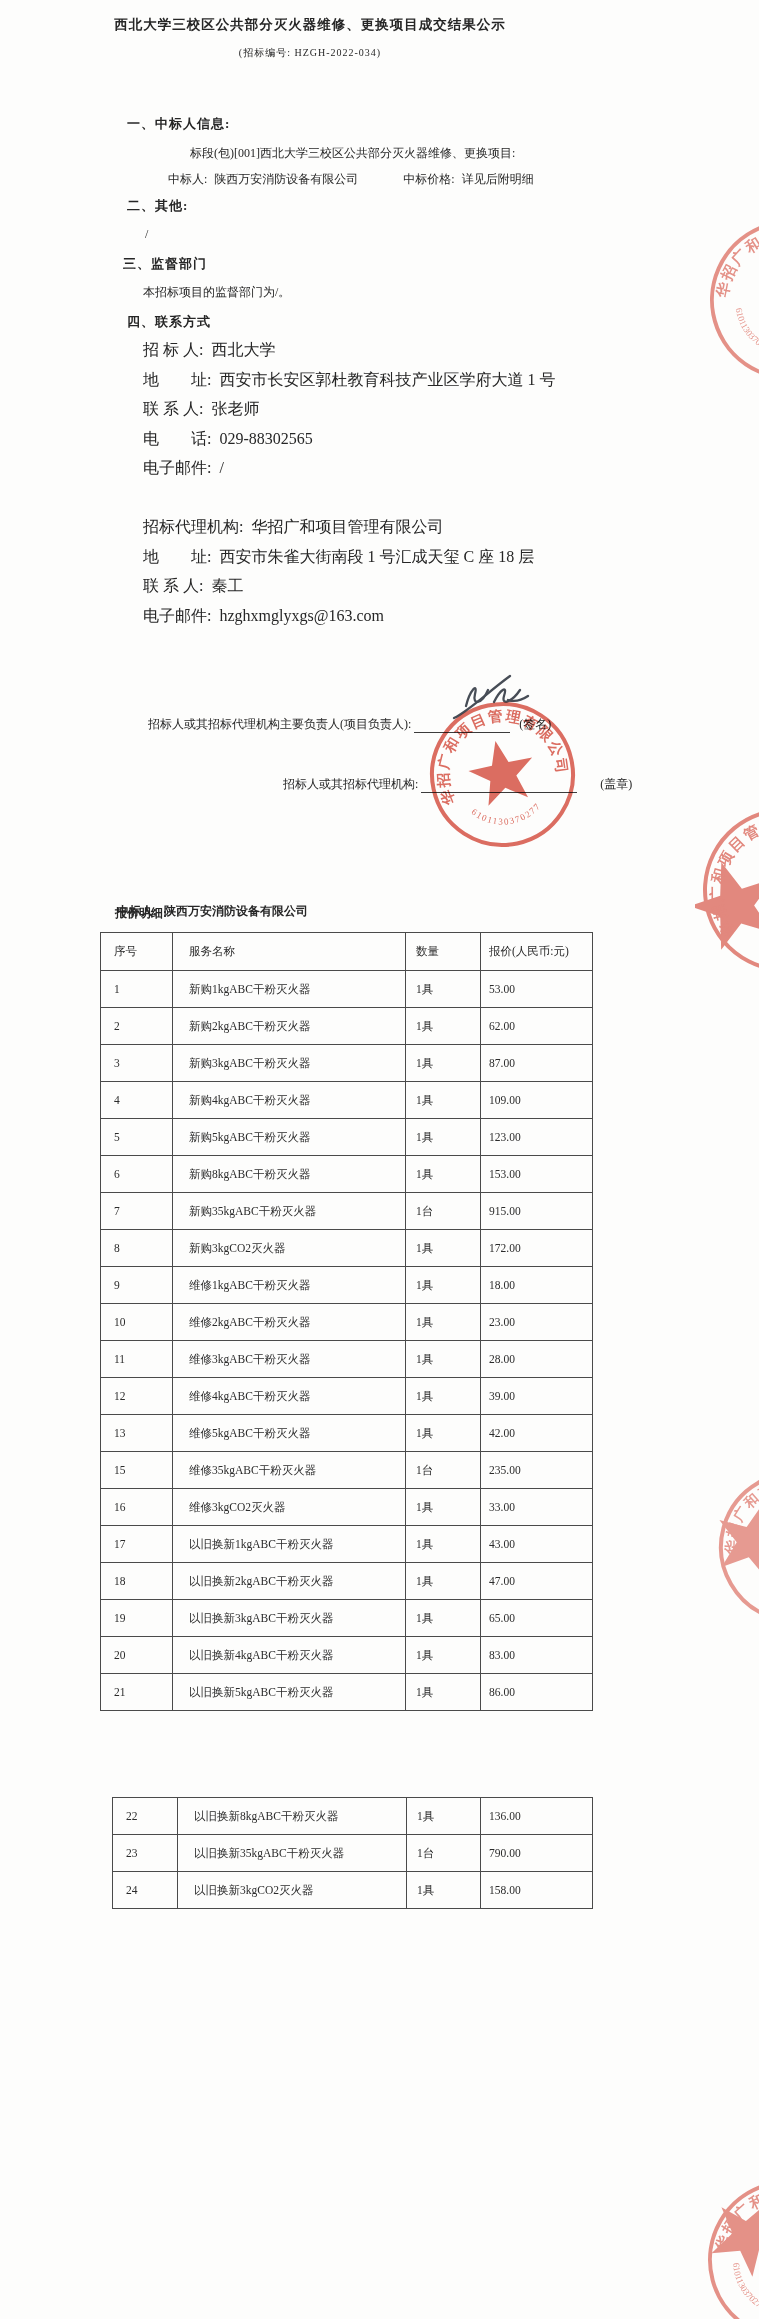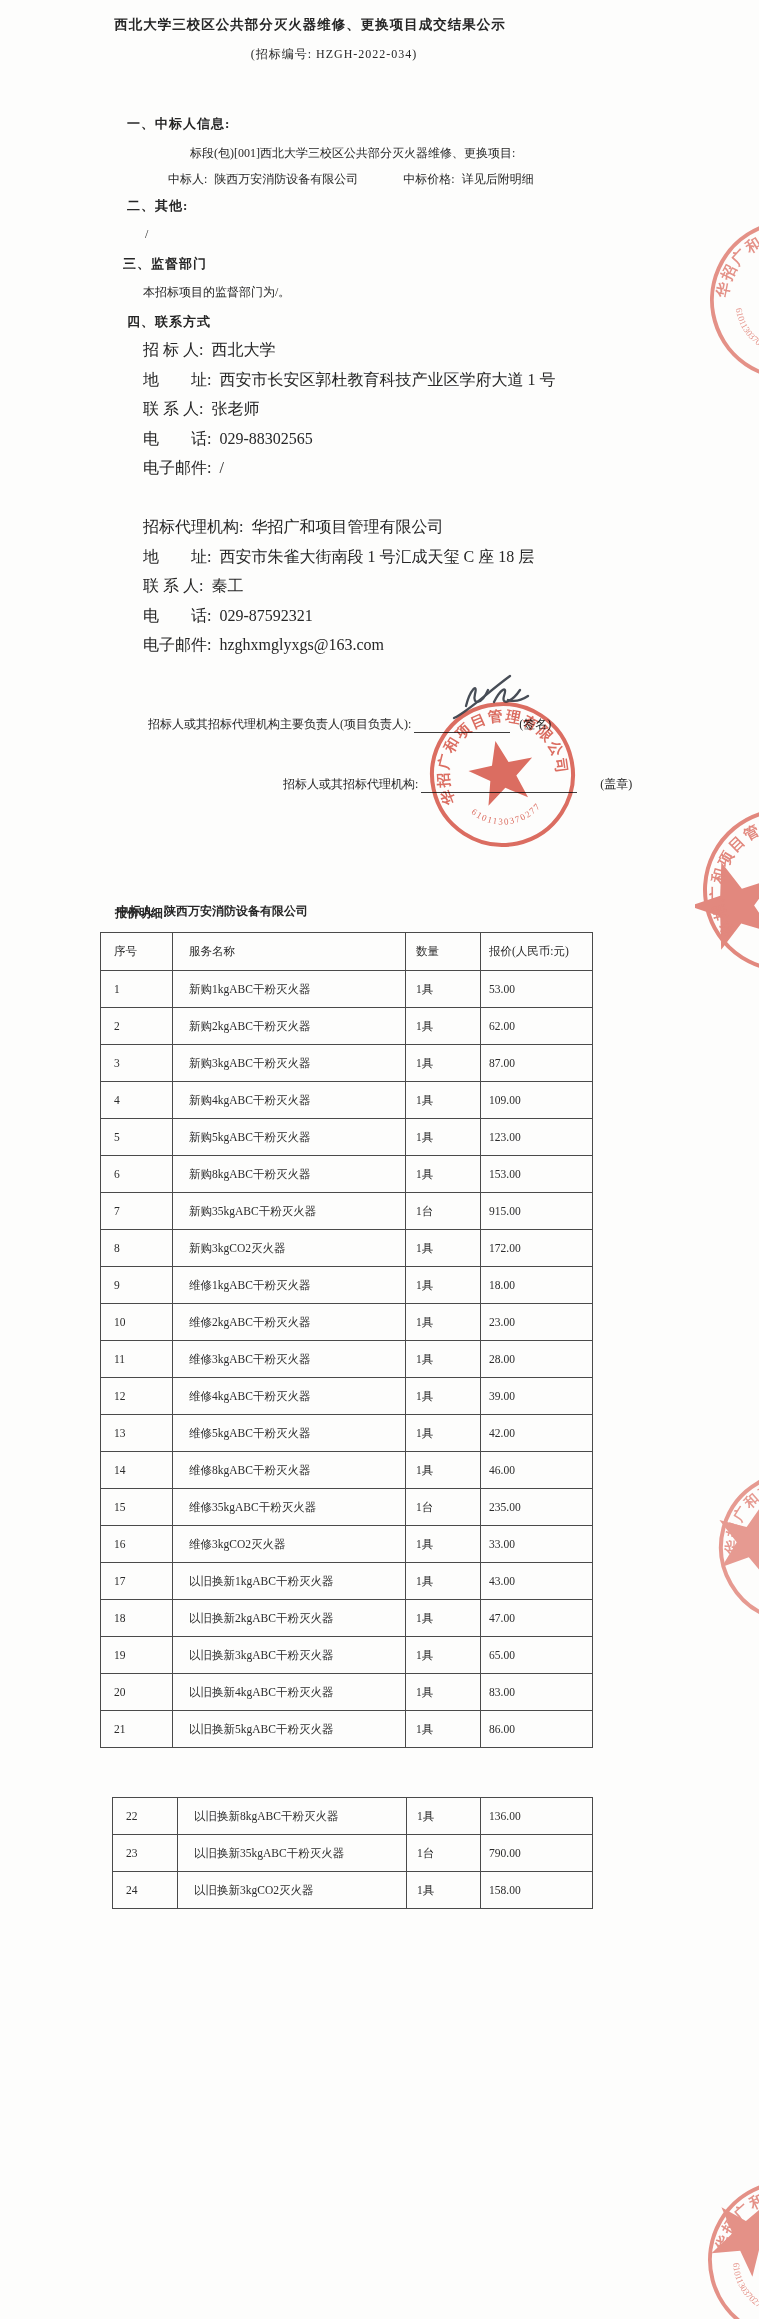--- a/index.html
+++ b/index.html
@@ -4,21 +4,21 @@
 <style>
   html,body{margin:0;padding:0;background:#e8e8e8;}
   .page{
     position:relative;width:759px;height:2319px;margin:0 auto;
     background:#fdfdfc;overflow:hidden;
     font-family:"Liberation Serif","DejaVu Serif",serif;
     color:#262626;
   }
   .abs{position:absolute;white-space:nowrap;}
   .title{font-size:13.5px;font-weight:600;letter-spacing:1px;}
-  .subtitle{font-size:12px;letter-spacing:1px;padding-left:24px;}
+  .subtitle{font-size:10px;letter-spacing:1px;}
   .center{left:0;width:620px;text-align:center;}
   .heading{font-size:13px;font-weight:bold;letter-spacing:1px;}
   .body{font-size:12px;}
   .bold{font-weight:bold;}
   .crow{height:29.5px;font-size:16px;}
   .crow .lbl{display:inline-block;min-width:60px;}
   .crow .val{margin-left:8px;}
   .uline{display:inline-block;border-bottom:1px solid #3c3c3c;height:14px;vertical-align:bottom;}
   table{border-collapse:collapse;table-layout:fixed;background:transparent;}
   th,td{border:1px solid #4a4a4a;font-size:11.5px;font-weight:normal;
@@ -86,23 +86,20 @@
       </div>
 
       <div class="crow">
         <span class="lbl">地　　址:</span><span class="val">西安市朱雀大街南段 1 号汇成天玺 C 座 18 层</span>
       </div>
 
       <div class="crow">
         <span class="lbl">联 系 人:</span><span class="val">秦工</span>
       </div>
 
-      <div class="crow">
-        <span class="lbl">电　　话:</span><span class="val">029-87592321</span>
-      </div>
 
       <div class="crow">
         <span class="lbl">电子邮件:</span><span class="val">hzghxmglyxgs@163.com</span>
       </div>
     </div>
 
   <div class="abs body" style="left:148px;top:716px;">
     <span>招标人或其招标代理机构主要负责人(项目负责人):</span>
     <span class="uline" style="width:96px;"></span>
     <span style="margin-left:6px;">(签名)</span>
@@ -291,26 +288,20 @@
           <td class="c-price">39.00</td>
         </tr>
 
         <tr>
           <td class="c-no">13</td>
           <td class="c-name">维修5kgABC干粉灭火器</td>
           <td class="c-qty">1具</td>
           <td class="c-price">42.00</td>
         </tr>
 
-        <tr>
-          <td class="c-no">14</td>
-          <td class="c-name">维修8kgABC干粉灭火器</td>
-          <td class="c-qty">1具</td>
-          <td class="c-price">46.00</td>
-        </tr>
 
         <tr>
           <td class="c-no">15</td>
           <td class="c-name">维修35kgABC干粉灭火器</td>
           <td class="c-qty">1台</td>
           <td class="c-price">235.00</td>
         </tr>
 
         <tr>
           <td class="c-no">16</td>

